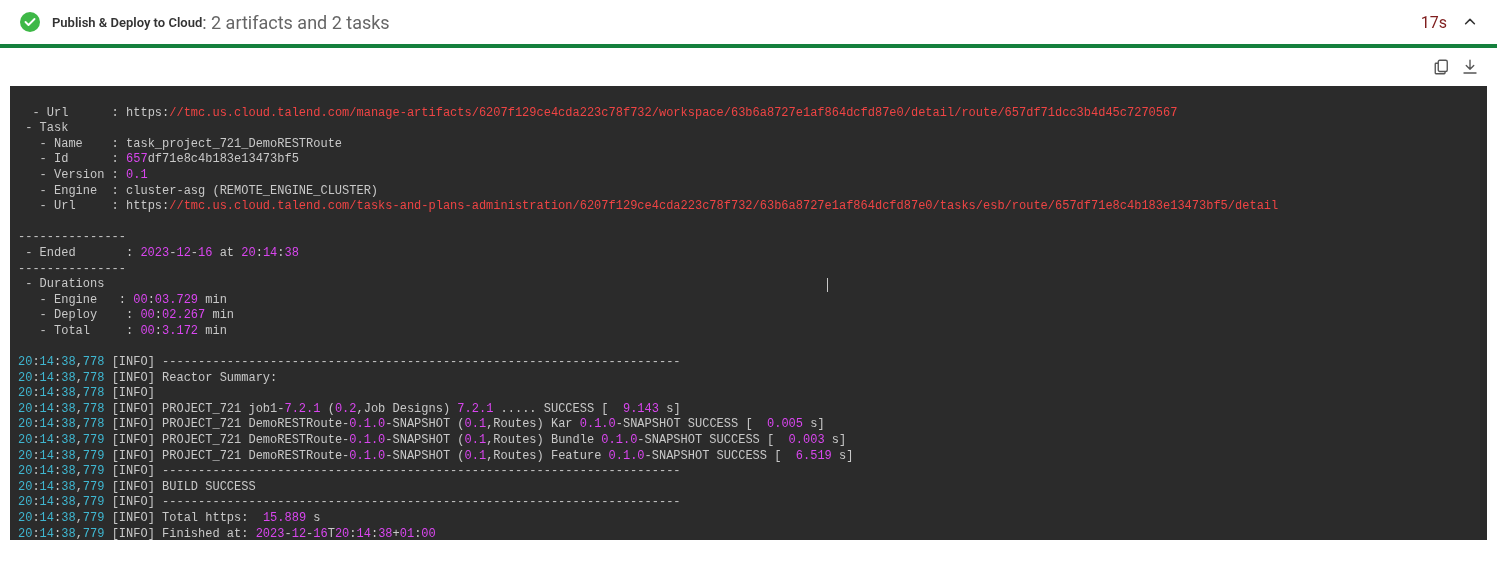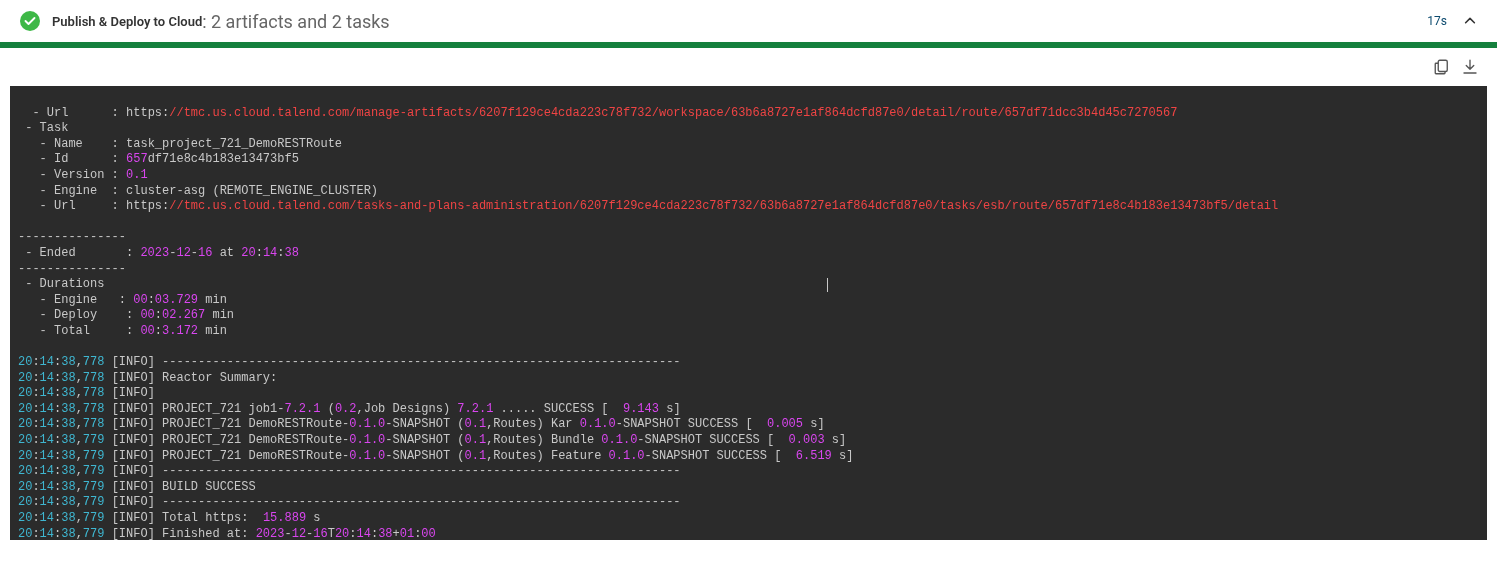--- a/index.html
+++ b/index.html
@@ -7,37 +7,37 @@
   font-family: -apple-system, BlinkMacSystemFont, "Segoe UI", Roboto, sans-serif;
   background: #fff;
   width: 1497px;
   height: 568px;
   overflow: hidden;
 }
 .header {
   display: flex;
   align-items: center;
   padding: 8px 20px;
-  border-bottom: 6px solid #15803d;
+  border-bottom: 4px solid #15803d;
   height: 48px;
 }
 .check-icon {
   width: 20px; height: 20px;
   background: #3eb847;
   border-radius: 50%;
   display: flex;
   align-items: center;
   justify-content: center;
   margin-right: 12px;
 }
 .check-icon svg { width: 12px; height: 12px; }
 .header-title { font-weight: 600; font-size: 13px; color: #333; }
 .header-sub { font-weight: 400; font-size: 18px; color: #666; }
 .header-right { margin-left: auto; display: flex; align-items: center; gap: 16px; }
-.header-time { font-size: 12px; color: #0c4a6e; }
+.header-time { font-size: 16px; color: #7f1d1d; }
 .chevron { width: 14px; height: 14px; cursor: pointer; }
 .toolbar {
   display: flex;
   justify-content: flex-end;
   padding: 10px 18px;
   gap: 10px;
 }
 .toolbar svg { width: 18px; height: 18px; cursor: pointer; }
 .log-container {
   margin: 0 10px;

